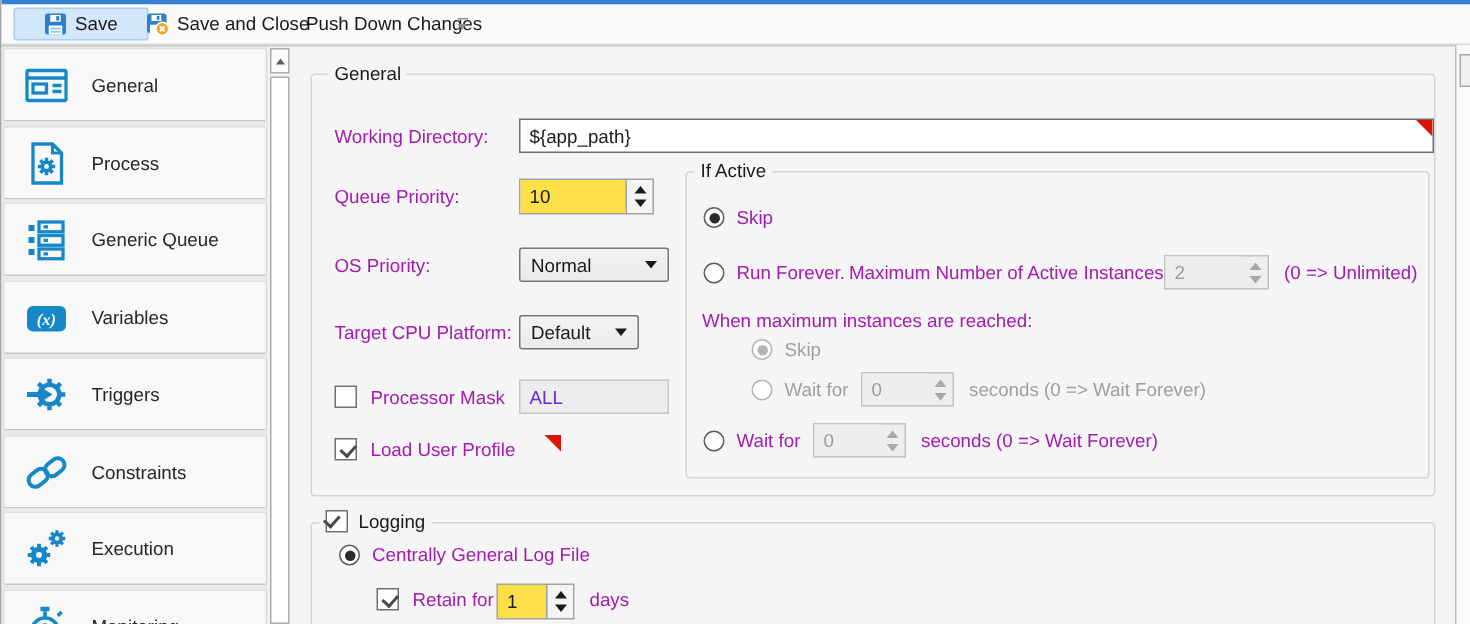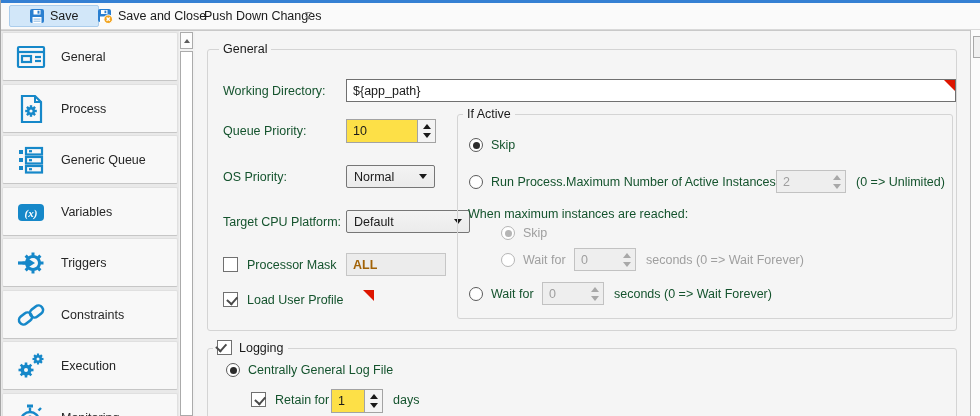--- a/index.html
+++ b/index.html
@@ -37,25 +37,25 @@
 
   
   #right-strip { left:969px; top:30px; width:11px; height:386px; background:#fbfbfb; border-left:1px solid #bdbdbd; }
   #right-scroll-btn { position:absolute; left:2px; top:6px; width:9px; height:22px; background:#f0f0f0; border:1px solid #a8a8a8; }
 
   
   #main { left:194px; top:30px; width:775px; height:386px; background:#f5f5f5; border-top:1px solid #c9c9c9; }
   .groupbox { position:absolute; border:1px solid #d4d4d4; border-radius:3px; }
   .group-title { position:absolute; background:#f5f5f5; padding:0 4px; color:#1a1a1a; }
 
-  .lbl { position:absolute; color:#14532d; }
+  .lbl { position:absolute; color:#a21caf; }
   .lbl.dis { color:#9f9f9f; }
 
   .field { position:absolute; background:#ffffff; border:1px solid #707070; display:flex; align-items:center; padding:0 6px; overflow:hidden; }
-  .field.dis { background:#ececec; border-color:#c6c6c6; color:#a16207;font-weight:bold; }
+  .field.dis { background:#ececec; border-color:#c6c6c6; color:#6d28d9; }
 
   
   .red-corner { position:absolute; width:0; height:0; border-top:11px solid #dd1500; border-left:11px solid transparent; }
 
   
   .spin { position:absolute; border:1px solid #a3a3a3; background:#f4f4f4; display:flex; }
   .spin .val { flex:1; background:#fde047; border-right:1px solid #a3a3a3; display:flex; align-items:center; padding:0 6px; }
   .spin .btns { width:17px; display:flex; flex-direction:column; align-items:center; justify-content:center; gap:4px; }
   .au { width:0; height:0; border-left:4px solid transparent; border-right:4px solid transparent; border-bottom:5px solid #1a1a1a; }
   .ad { width:0; height:0; border-left:4px solid transparent; border-right:4px solid transparent; border-top:5px solid #1a1a1a; }
@@ -266,27 +266,27 @@
     <div class="lbl t" style="left:28px; top:93px;">Queue Priority:</div>
     <div class="spin" style="left:151px; top:88px; width:90px; height:24px;">
       <div class="val t">10</div>
       <div class="btns">
         <i class="au"></i>
         <i class="ad"></i>
       </div>
     </div>
 
     <div class="lbl t" style="left:28px; top:139px;">OS Priority:</div>
-    <div class="combo" style="left:151px; top:134px; width:89px; height:23px;">
+    <div class="combo" style="left:151px; top:134px; width:100px; height:23px;">
       <span class="cv t">Normal</span>
       <span class="ca"></span>
     </div>
 
     <div class="lbl t" style="left:28px; top:184px;">Target CPU Platform:</div>
-    <div class="combo" style="left:151px; top:179px; width:124px; height:23px;">
+    <div class="combo" style="left:151px; top:179px; width:80px; height:23px;">
       <span class="cv t">Default</span>
       <span class="ca"></span>
     </div>
 
     <div class="cb" style="left:28px; top:226px;"></div>
     <div class="lbl t" style="left:52px; top:227px;">Processor Mask</div>
     <div class="field dis" style="left:151px; top:222px; width:100px; height:23px;">
       <span class="t">ALL</span>
     </div>
 
@@ -294,21 +294,21 @@
     <div class="lbl t" style="left:52px; top:262px;">Load User Profile</div>
     <div class="red-corner" style="left:168px; top:259px;"></div>
 
     <div class="groupbox" style="left:262px; top:83px; width:496px; height:205px;"></div>
     <div class="group-title t" style="left:268px; top:76px;">If Active</div>
 
     <div class="rb sel" style="left:274px; top:107px;"></div>
     <div class="lbl t" style="left:296px; top:107px;">Skip</div>
 
     <div class="rb" style="left:274px; top:144px;"></div>
-    <div class="lbl t" style="left:296px; top:144px;">Run Process.</div>
+    <div class="lbl t" style="left:296px; top:144px;">Run Forever.</div>
     <div class="lbl t" style="left:371px; top:144px;">Maximum Number of Active Instances:</div>
     <div class="spin dis" style="left:581px; top:139px; width:70px; height:23px;">
       <div class="val t">2</div>
       <div class="btns">
         <i class="au"></i>
         <i class="ad"></i>
       </div>
     </div>
     <div class="lbl t" style="left:661px; top:144px;">(0 =&gt; Unlimited)</div>
 

